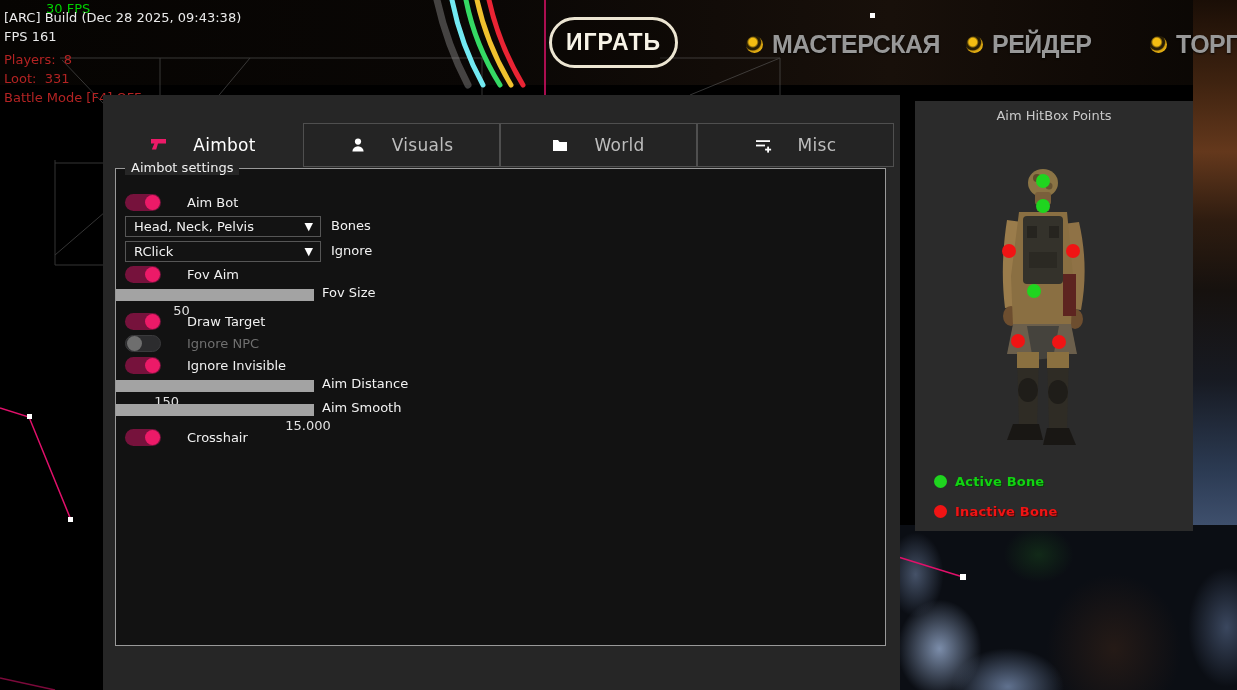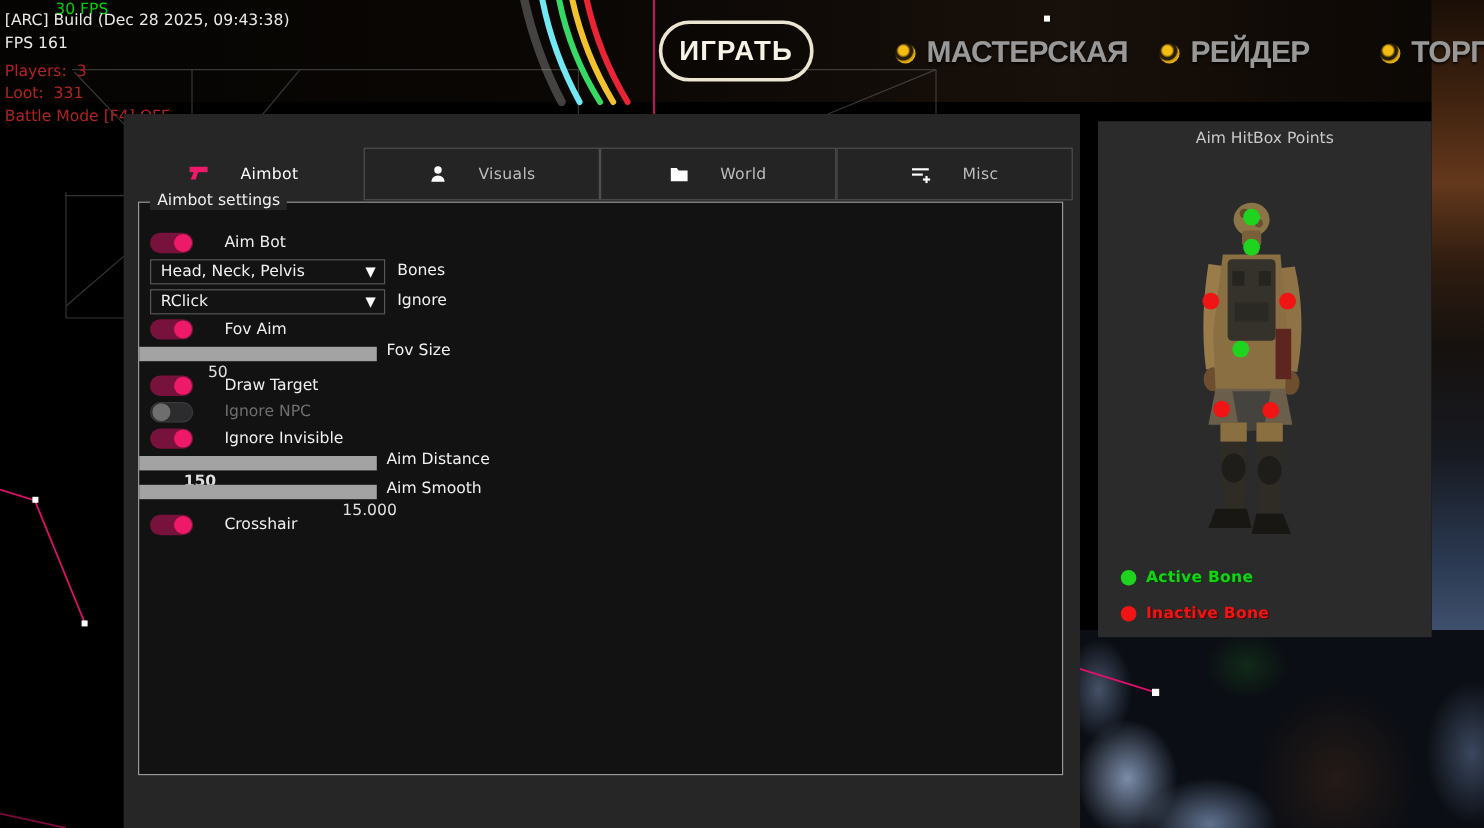--- a/index.html
+++ b/index.html
@@ -38,21 +38,21 @@
   .hud{position:absolute;z-index:3;font-size:13px;white-space:pre;}
   .hud.green{color:#00cf00;margin-left:44px;}
   .hud.white{color:#eaeaea;}
   .hud.red{color:#b32323;}
 
   
   .panel{position:absolute;left:103px;top:95px;width:797px;height:595px;background:#262626;z-index:5;}
   .tabs{position:absolute;left:0;top:28px;width:100%;height:44px;}
   .tab{position:absolute;top:0;height:44px;display:flex;align-items:center;justify-content:center;gap:26px;cursor:pointer;}
   .tab.boxed{border:1px solid #4f4f4f;background:#242424;}
-  .tab .tab-label{font-size:13px;color:#bdbdbd;letter-spacing:.3px;}
+  .tab .tab-label{font-size:17px;color:#bdbdbd;letter-spacing:.3px;}
   .tab.active .tab-label{color:#fff;}
   .tab svg{display:block;}
 
   .fieldset{position:absolute;left:12px;top:73px;width:771px;height:478px;
     border:1px solid #999;background:#121212;}
   .fieldset-legend{position:absolute;left:9px;top:-9px;padding:0 6px;background:#262626;
     color:#f0f0f0;font-size:13px;}
 
   .row{position:absolute;left:9px;}
   .toggle{position:relative;width:36px;height:17px;border-radius:9px;cursor:pointer;flex:0 0 auto;}
@@ -152,21 +152,21 @@
   </div>
   <div class="nav-item" style="left:1150px;">
     <span class="coin"></span>
     <span>ТОРГО</span>
   </div>
   <div class="nav-dot"></div>
 
   <div class="hud green" style="left:2px;top:1px;">30 FPS</div>
   <div class="hud white" style="left:4px;top:10px;">[ARC] Build (Dec 28 2025, 09:43:38)</div>
   <div class="hud white" style="left:4px;top:29px;">FPS 161</div>
-  <div class="hud red" style="left:4px;top:52px;">Players:  3</div>
+  <div class="hud red" style="left:4px;top:52px;">Players:  8</div>
   <div class="hud red" style="left:4px;top:71px;">Loot:  331</div>
   <div class="hud red" style="left:4px;top:90px;">Battle Mode [F4] OFF</div>
 
   <div class="panel">
     <div class="tabs">
       <div class="tab active" style="left:0;width:200px;">
         <svg width="17" height="15" viewBox="0 0 17 15">
           <path d="M1 1 h15 v4.5 h-8 l-1.8 6 h-4.4 l2.6-6 h-3.4 z" fill="#ec1a68"></path>
         </svg>
         <span class="tab-label">Aimbot</span>
@@ -253,21 +253,21 @@
       <div class="row toggle-row" style="top:188px;">
         <div class="toggle on">
             <div class="knob"></div>
           </div>
         <span class="t-label">Ignore Invisible</span>
       </div>
 
       <div class="row slider" style="top:211px;">
         <div class="track">
             <div class="fill" style="width: 24%;"></div>
-          <div class="slider-value" style="left: 24%; font-weight: bold;">150</div>
+          <div class="slider-value" style="left: 24%;">150</div>
         </div>
         <span class="side-label">Aim Distance</span>
       </div>
 
       <div class="row slider" style="top:235px;">
         <div class="track">
             <div class="fill" style="width: 100%;"></div>
           <div class="slider-value" style="left: 100%;">15.000</div>
         </div>
         <span class="side-label">Aim Smooth</span>

